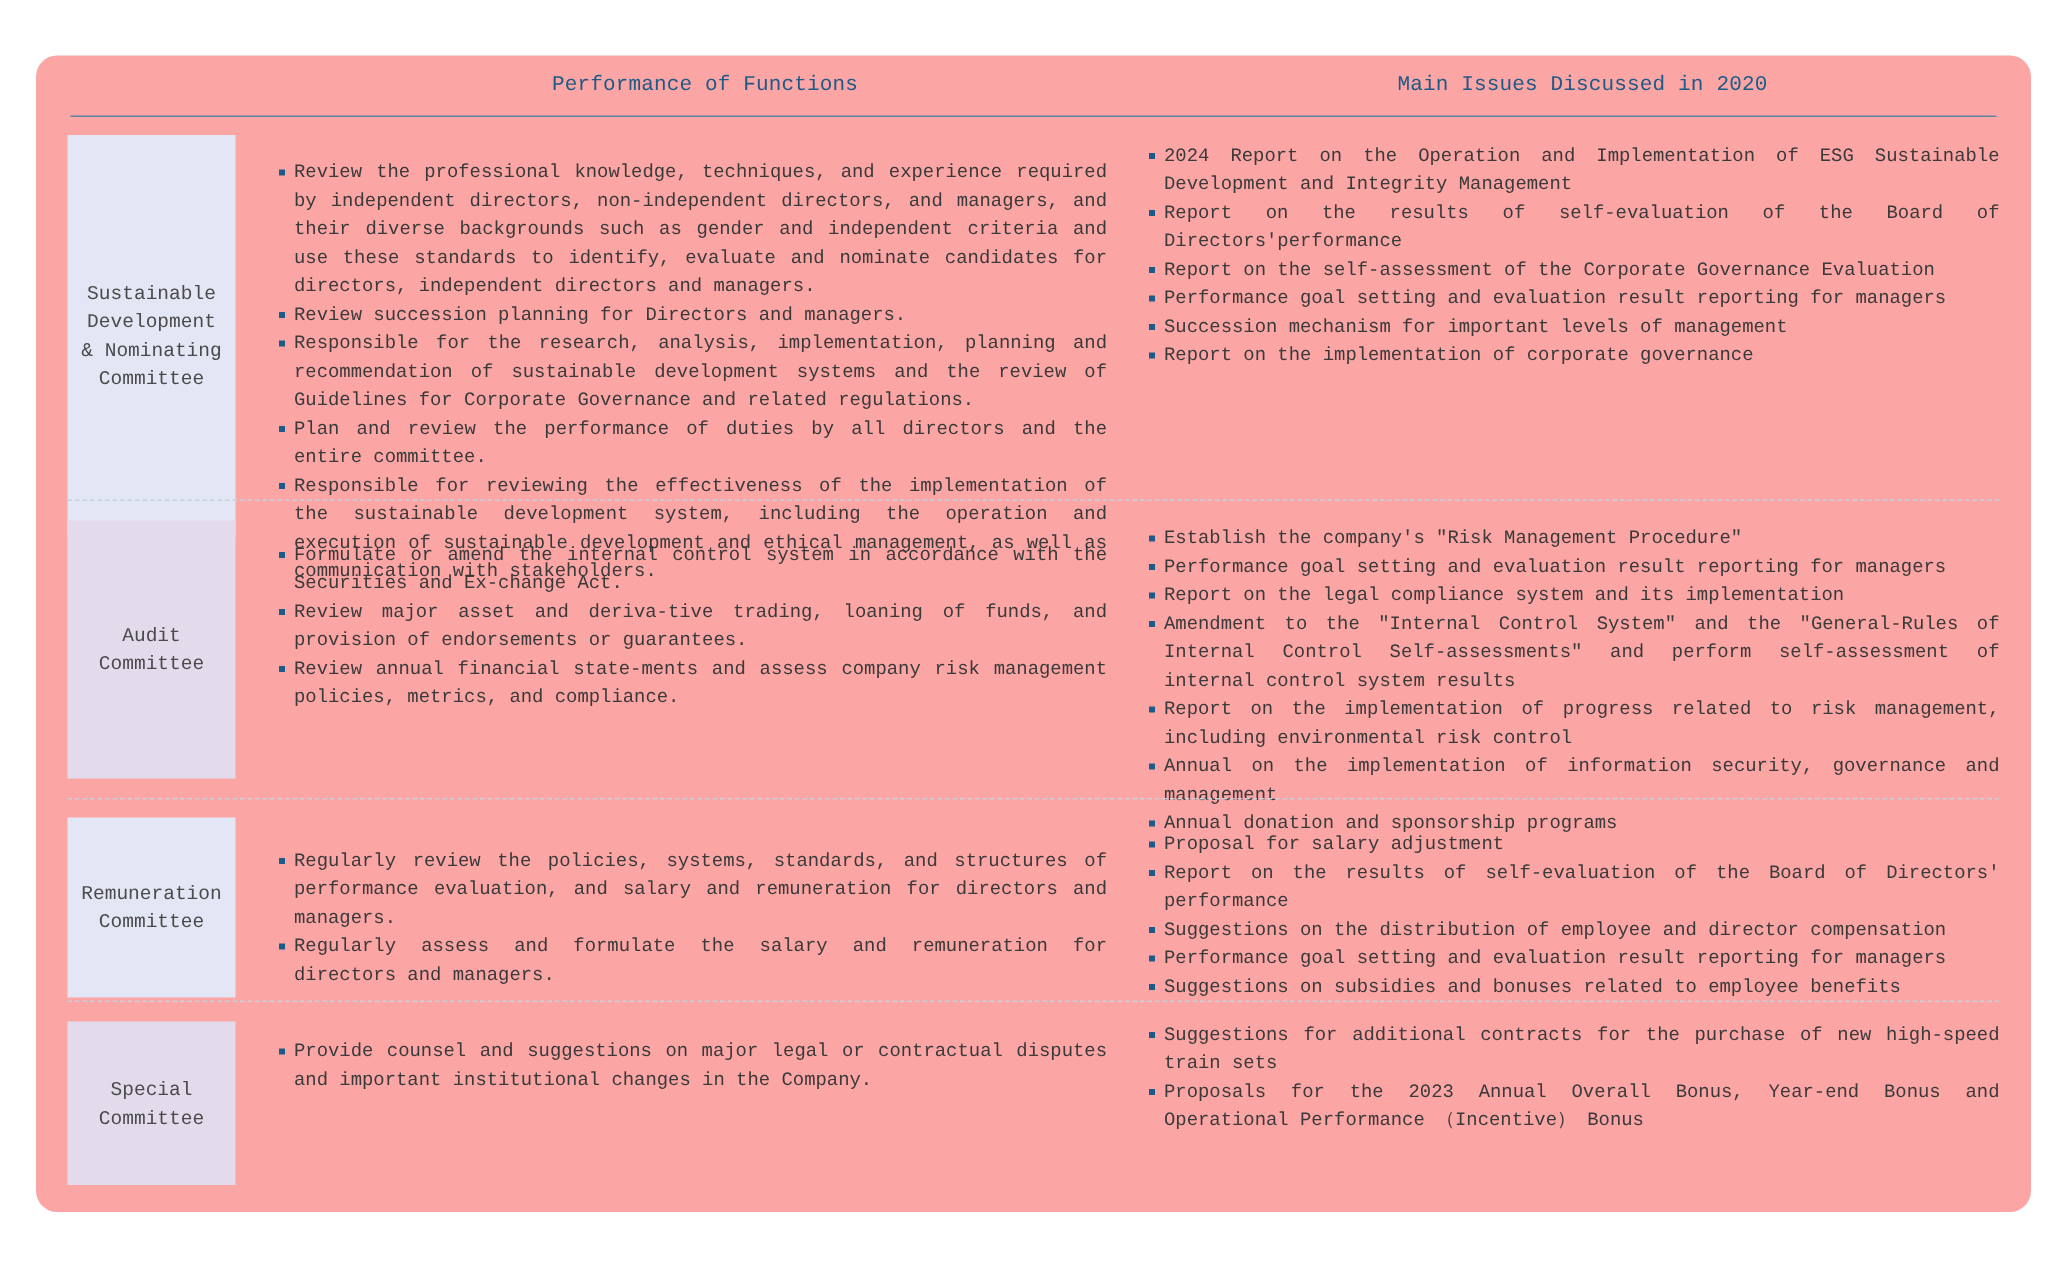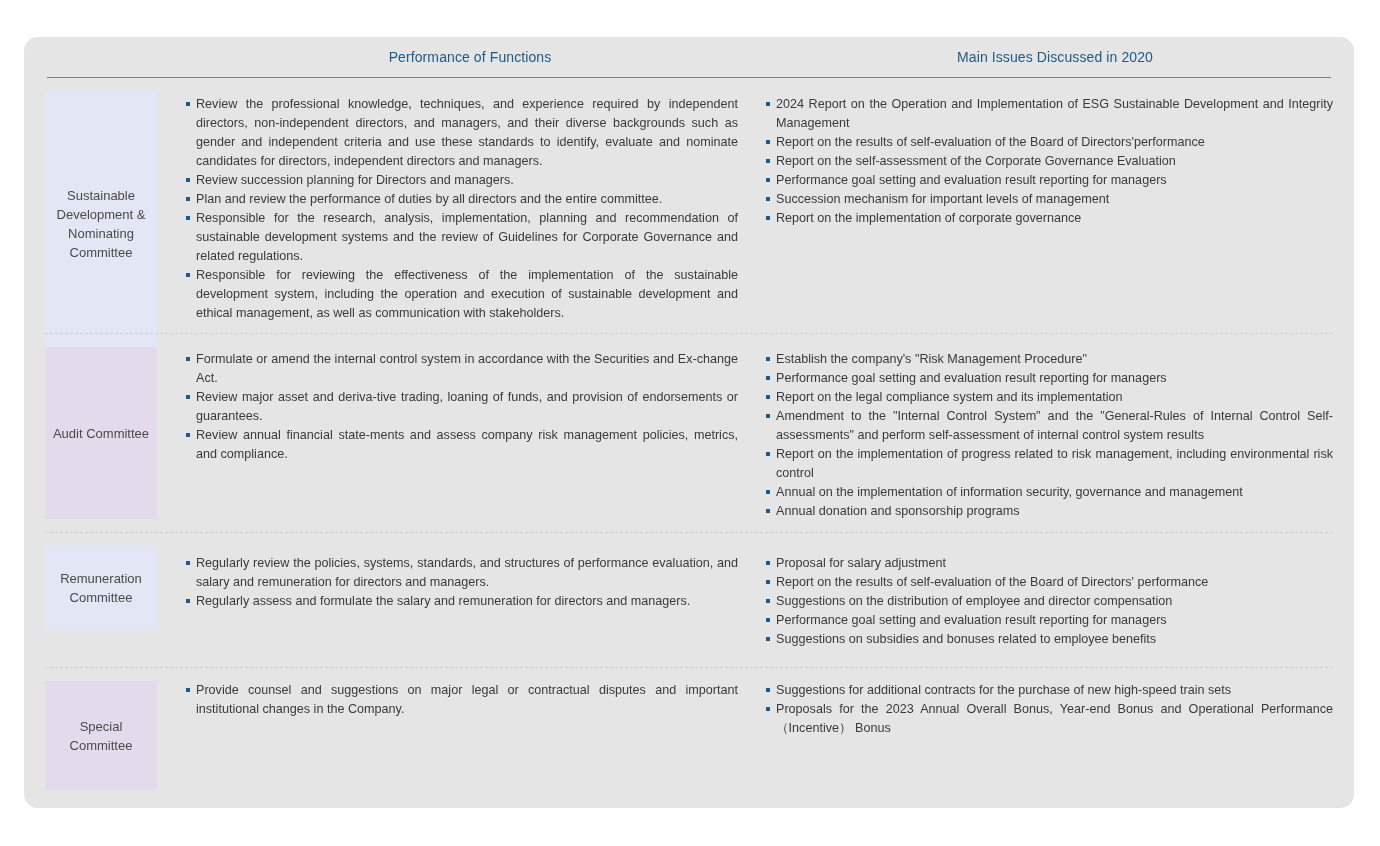--- a/index.html
+++ b/index.html
@@ -13,22 +13,23 @@
       position: relative;
       font-family: "Liberation Sans", "DejaVu Sans", sans-serif;
       color: #3d3d3d;
     }
     .panel {
       position: absolute;
       left: 24px;
       top: 37px;
       width: 1330px;
       height: 771px;
-      background: #e5e5e5;
+      background: #fca5a5;
       border-radius: 14px;
+      font-family: Liberation Mono, monospace;
     }
     .header-row {
       position: absolute;
       left: 23px;
       top: 0;
       width: 1284px;
       height: 40px;
       border-bottom: 1.5px solid #5c84a5;
     }
     .col-head {
@@ -86,41 +87,41 @@
       text-align: justify;
     }
     ul.items li .bullet {
       position: absolute;
       left: 0;
       top: 7px;
       width: 4px;
       height: 4px;
       background: #1c5a87;
     }
-    ul.func { left: 141px; width: 552px; }
+    ul.func { left: 141px; width: 552px; margin-top: 11px; }
     ul.issues { left: 721px; width: 567px; }
   </style>
 </head>
 <body>
 
 <div class="panel">
   <div class="header-row">
     <div class="col-head func" style="color: rgb(28, 90, 135);">Performance of Functions</div>
     <div class="col-head issues" style="color: rgb(28, 90, 135);">Main Issues Discussed in 2020</div>
   </div>
 
   <div class="section" style="top:53px;height:232px;">
     <div class="label-box blue" style="height:268px;">
       <span>Sustainable Development &amp; Nominating Committee</span>
     </div>
     <ul class="items func" style="top:5px;">
         <li><span class="bullet" style="background: rgb(28, 90, 135);"></span><span>Review the professional knowledge, techniques, and experience required by independent directors, non-independent directors, and managers, and their diverse backgrounds such as gender and independent criteria and use these standards to identify, evaluate and nominate candidates for directors, independent directors and managers.</span></li>
         <li><span class="bullet" style="background: rgb(28, 90, 135);"></span><span>Review succession planning for Directors and managers.</span></li>
+        <li><span class="bullet" style="background: rgb(28, 90, 135);"></span><span>Responsible for the research, analysis, implementation, planning and recommendation of sustainable development systems and the review of Guidelines for Corporate Governance and related regulations.</span></li>
         <li><span class="bullet" style="background: rgb(28, 90, 135);"></span><span>Plan and review the performance of duties by all directors and the entire committee.</span></li>
-        <li><span class="bullet" style="background: rgb(28, 90, 135);"></span><span>Responsible for the research, analysis, implementation, planning and recommendation of sustainable development systems and the review of Guidelines for Corporate Governance and related regulations.</span></li>
         <li><span class="bullet" style="background: rgb(28, 90, 135);"></span><span>Responsible for reviewing the effectiveness of the implementation of the sustainable development system, including the operation and execution of sustainable development and ethical management, as well as communication with stakeholders.</span></li>
       </ul>
     <ul class="items issues" style="top:5px;">
         <li><span class="bullet" style="background: rgb(28, 90, 135);"></span><span>2024 Report on the Operation and Implementation of ESG Sustainable Development and Integrity Management</span></li>
         <li><span class="bullet" style="background: rgb(28, 90, 135);"></span><span>Report on the results of self-evaluation of the Board of Directors'performance</span></li>
         <li><span class="bullet" style="background: rgb(28, 90, 135);"></span><span>Report on the self-assessment of the Corporate Governance Evaluation</span></li>
         <li><span class="bullet" style="background: rgb(28, 90, 135);"></span><span>Performance goal setting and evaluation result reporting for managers</span></li>
         <li><span class="bullet" style="background: rgb(28, 90, 135);"></span><span>Succession mechanism for important levels of management</span></li>
         <li><span class="bullet" style="background: rgb(28, 90, 135);"></span><span>Report on the implementation of corporate governance</span></li>
       </ul>
@@ -142,21 +143,21 @@
         <li><span class="bullet" style="background: rgb(28, 90, 135);"></span><span>Report on the legal compliance system and its implementation</span></li>
         <li><span class="bullet" style="background: rgb(28, 90, 135);"></span><span>Amendment to the "Internal Control System" and the "General-Rules of Internal Control Self-assessments" and perform self-assessment of internal control system results</span></li>
         <li><span class="bullet" style="background: rgb(28, 90, 135);"></span><span>Report on the implementation of progress related to risk management, including environmental risk control</span></li>
         <li><span class="bullet" style="background: rgb(28, 90, 135);"></span><span>Annual on the implementation of information security, governance and management</span></li>
         <li><span class="bullet" style="background: rgb(28, 90, 135);"></span><span>Annual donation and sponsorship programs</span></li>
       </ul>
   </div>
   <div class="divider" style="top:495px;"></div>
 
   <div class="section" style="top:508px;height:110px;">
-    <div class="label-box blue" style="height:86px;">
+    <div class="label-box blue" style="height:120px;">
       <span>Remuneration Committee</span>
     </div>
     <ul class="items func" style="top:9px;">
         <li><span class="bullet" style="background: rgb(28, 90, 135);"></span><span>Regularly review the policies, systems, standards, and structures of performance evaluation, and salary and remuneration for directors and managers.</span></li>
         <li><span class="bullet" style="background: rgb(28, 90, 135);"></span><span>Regularly assess and formulate the salary and remuneration for directors and managers.</span></li>
       </ul>
     <ul class="items issues" style="top:9px;">
         <li><span class="bullet" style="background: rgb(28, 90, 135);"></span><span>Proposal for salary adjustment</span></li>
         <li><span class="bullet" style="background: rgb(28, 90, 135);"></span><span>Report on the results of self-evaluation of the Board of Directors' performance</span></li>
         <li><span class="bullet" style="background: rgb(28, 90, 135);"></span><span>Suggestions on the distribution of employee and director compensation</span></li>

